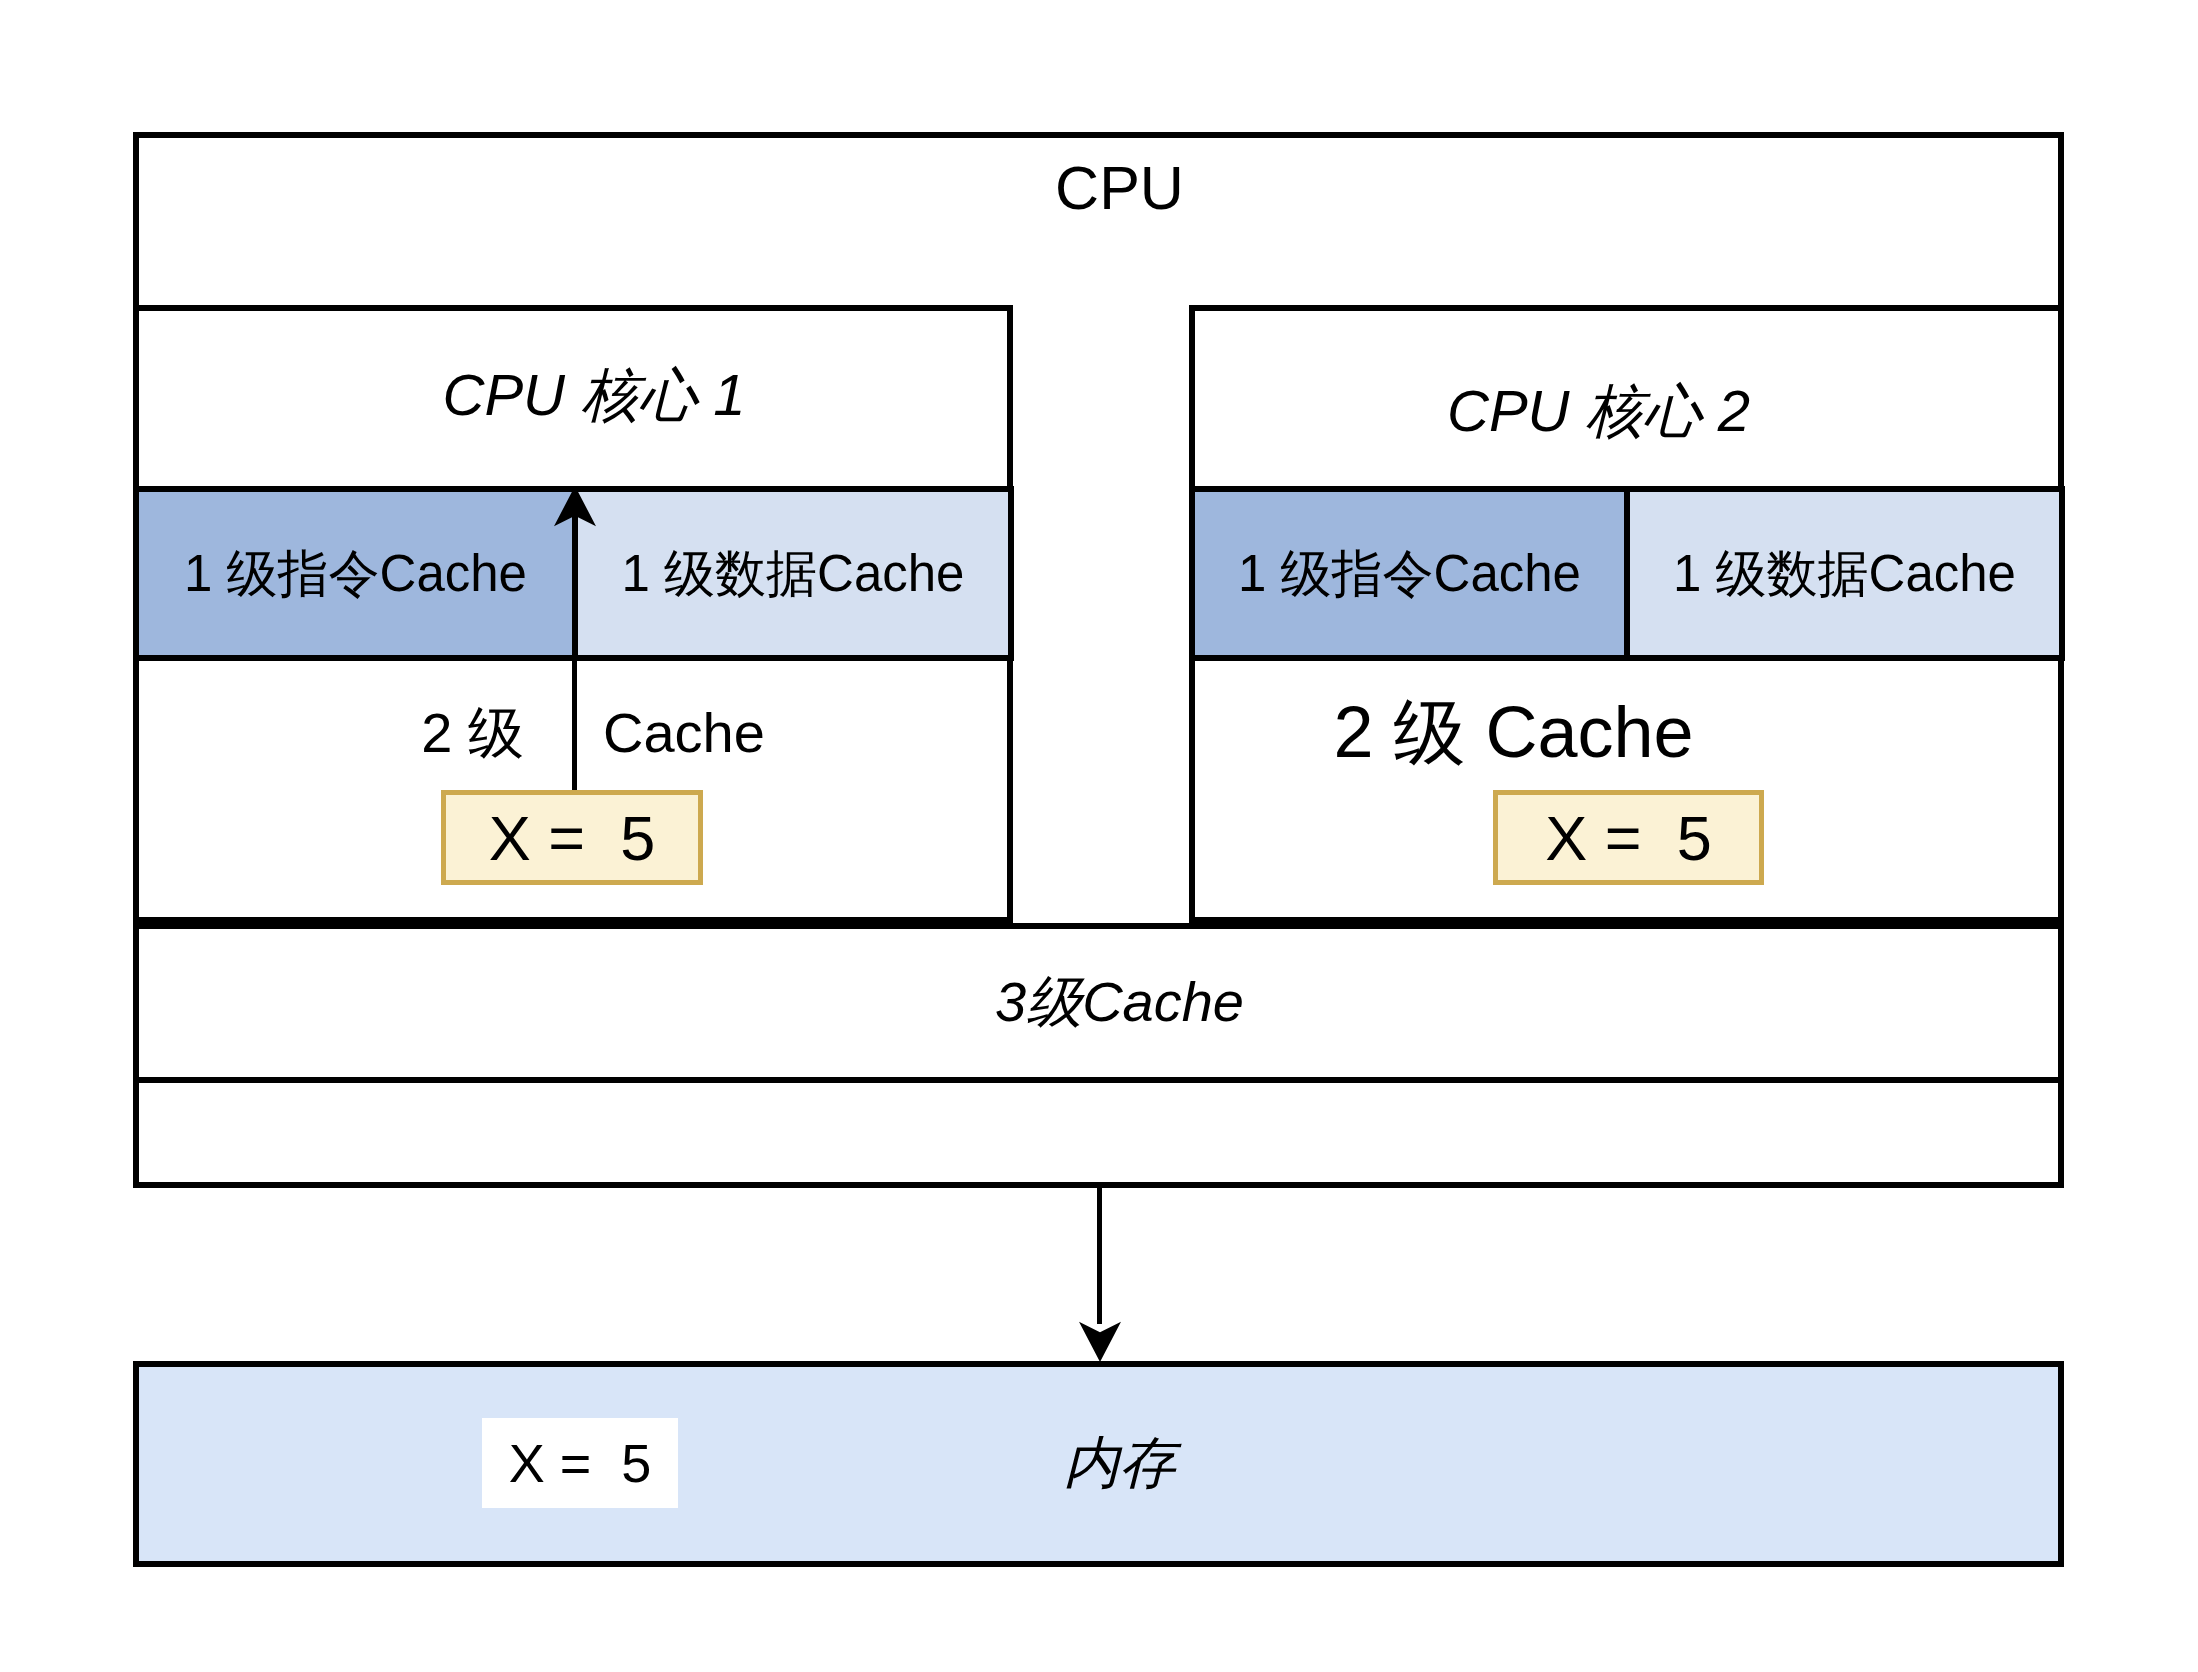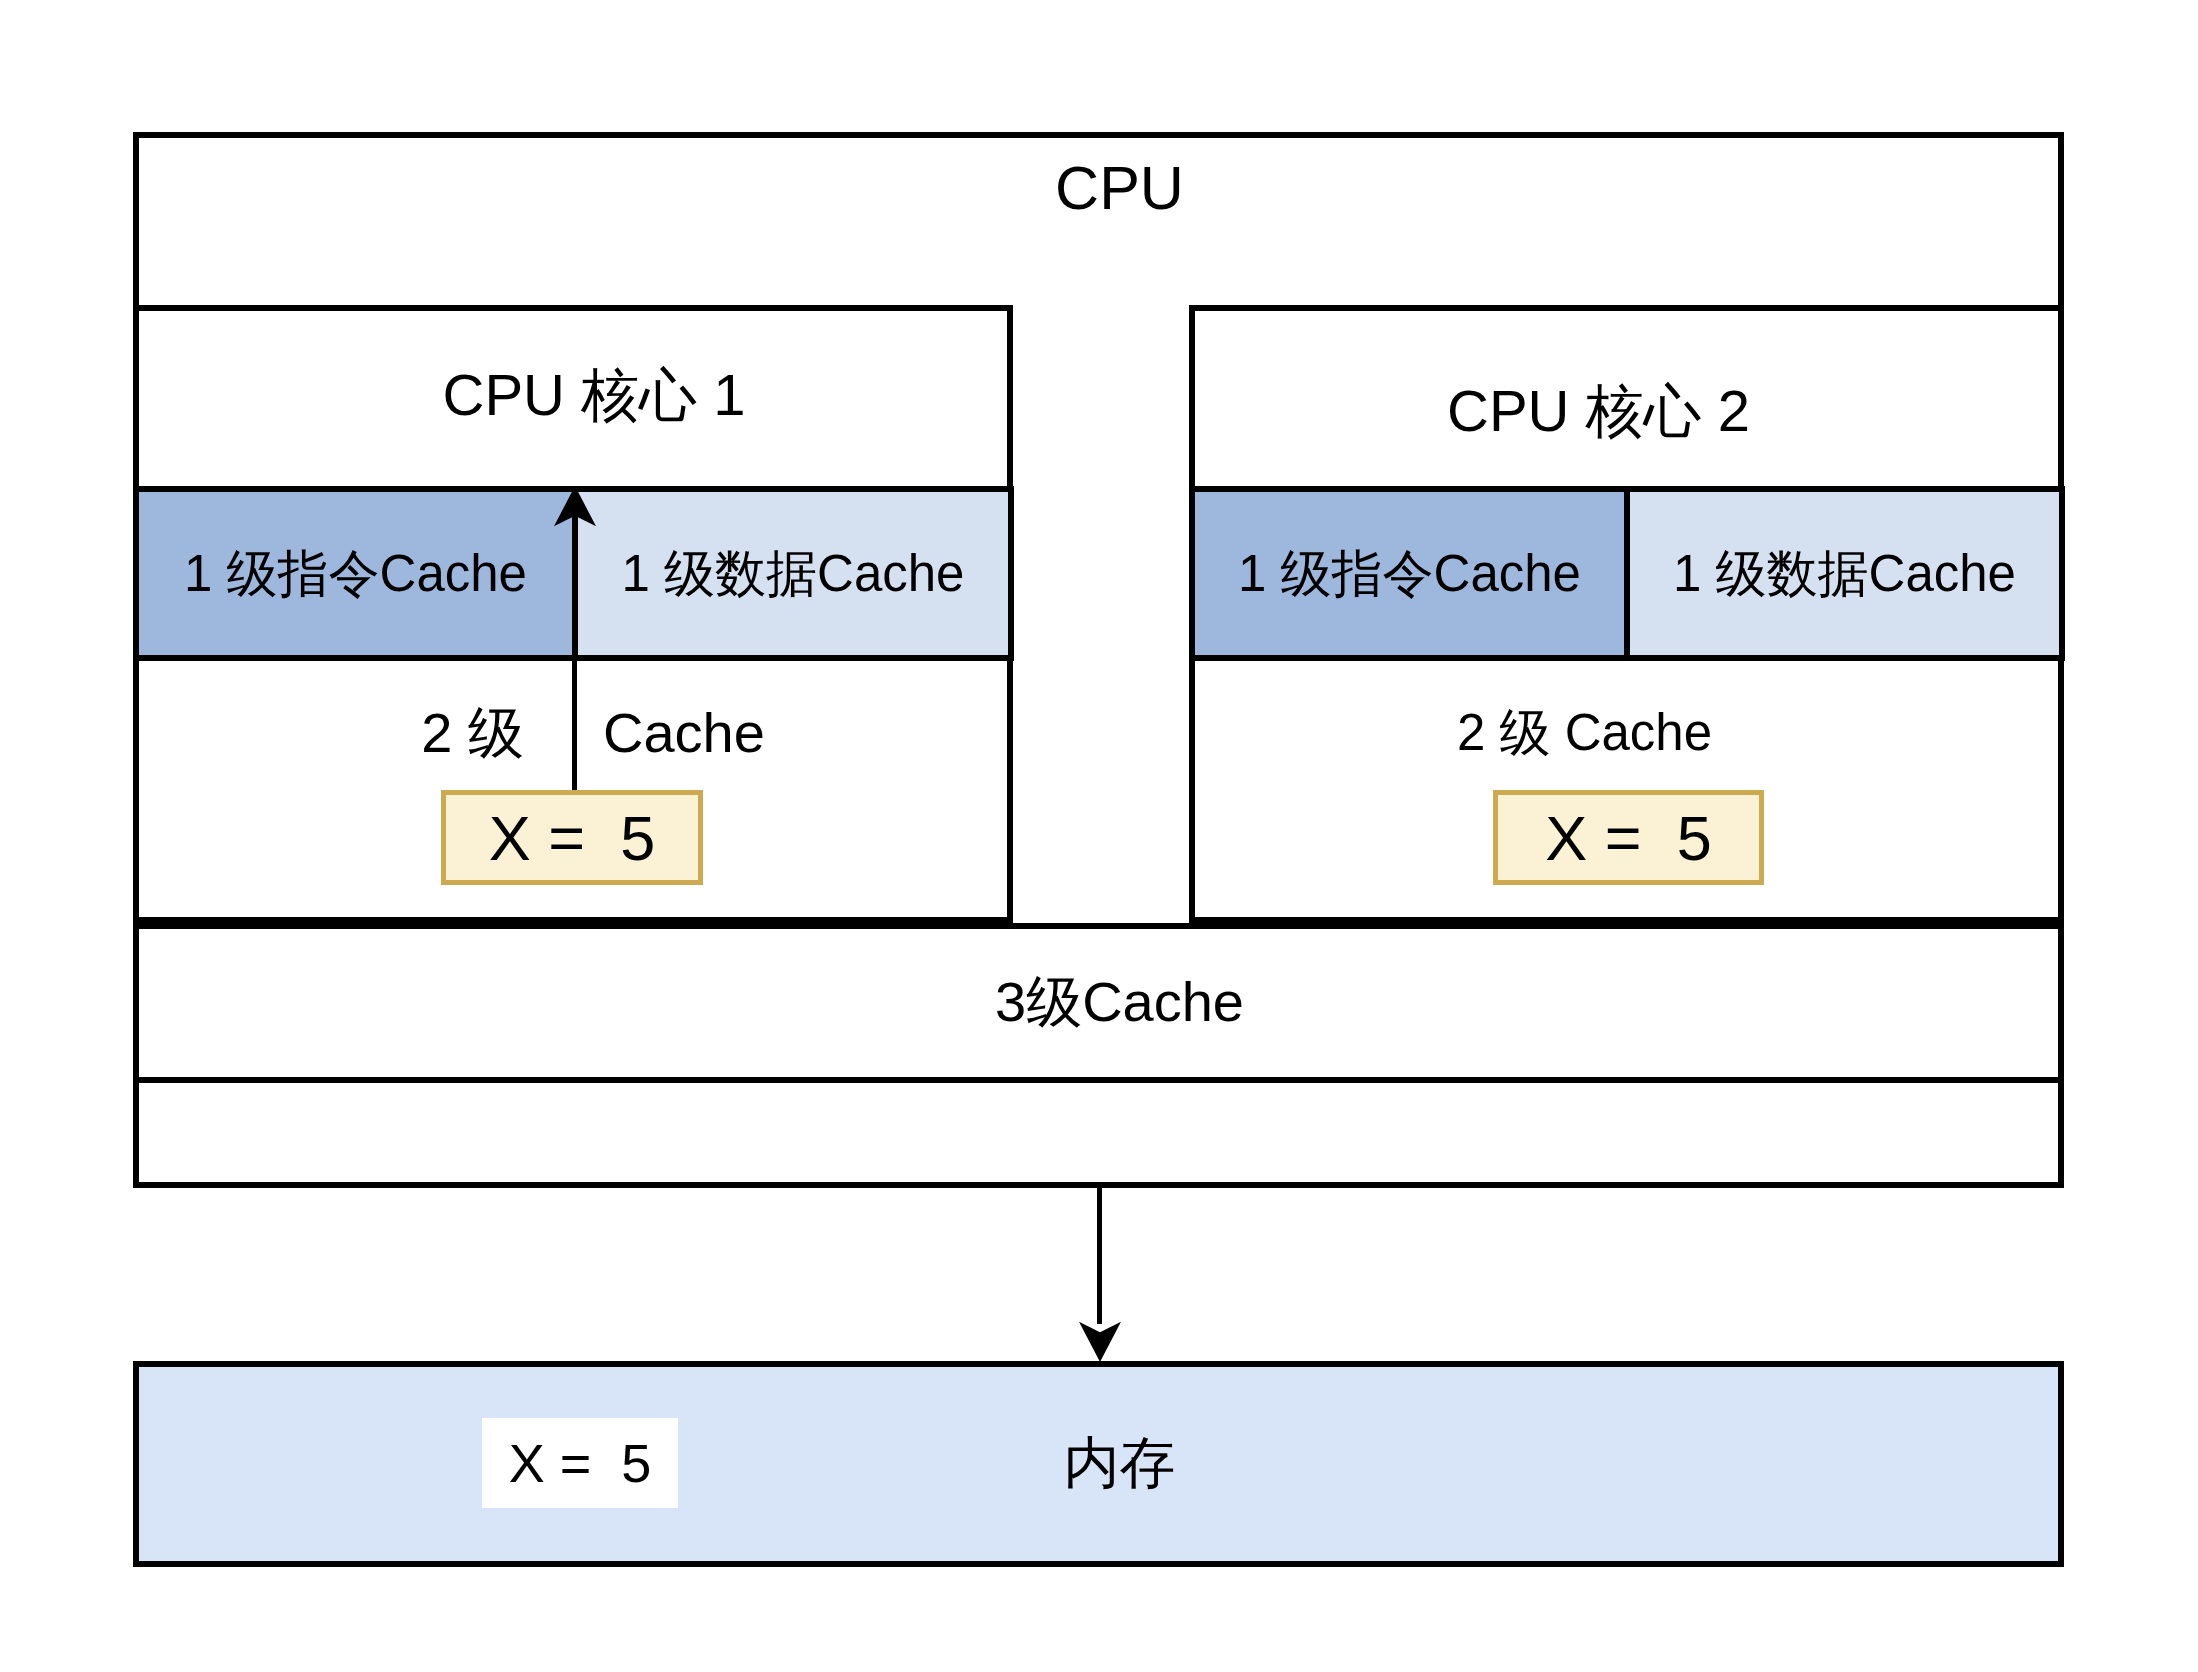--- a/index.html
+++ b/index.html
@@ -2,21 +2,21 @@
 <html style="font-size:14px"><head>
 <meta charset="utf-8">
 <style>
   html,body{margin:0;padding:0;background:#fff;}
   .canvas{
     position:relative;width:2199px;height:1672px;background:#FFFFFF;
     font-family:"Liberation Sans",sans-serif;color:#000;overflow:hidden;
   }
   .box{position:absolute;box-sizing:border-box;border:6.1px solid #000;background:#fff;}
   .label{position:absolute;box-sizing:border-box;white-space:nowrap;margin-left:21px;}
-  .center-flex{display:flex;align-items:center;justify-content:center;text-align:right;}
+  .center-flex{display:flex;align-items:center;justify-content:center;text-align:right;font-style:italic;}
 
   
   #cpu-box{left:133px;top:132px;width:1931px;height:1056px;z-index:1;}
   #cpu-label{left:133px;top:158px;width:1931px;text-align:center;font-size:61px;line-height:61px;z-index:3;}
 
   
   #core1-box{left:133px;top:305px;width:880px;height:618px;z-index:2;}
   #core2-box{left:1189px;top:305px;width:875px;height:618px;z-index:2;}
   #core1-title{left:133px;top:305px;width:880px;height:181px;font-size:58px;z-index:3;}
   #core2-title{left:1189px;top:321px;width:777px;height:181px;font-size:58px;z-index:3;}
@@ -27,21 +27,21 @@
            display:flex;flex-direction:row;align-items:center;justify-content:center;
            font-size:51px;line-height:63px;text-align:center;}
   #core1-l1i{left:133px;width:445px;background:#9EB7DD;}
   #core1-l1d{left:572px;width:442px;background:#D5E0F1;}
   #core2-l1i{left:1189px;width:441px;background:#9EB7DD;}
   #core2-l1d{left:1624px;width:441px;background:#D5E0F1;}
 
   
   #core1-l2-left{left:123px;top:702px;width:380px;text-align:right;font-size:56px;line-height:61px;z-index:3;}
   #core1-l2-right{left:582px;top:702px;font-size:56px;line-height:61px;z-index:3;}
-  #core2-l2{left:1189px;top:702px;width:749px;text-align:center;font-size:51px;line-height:61px;z-index:3;}
+  #core2-l2{left:1118px;top:702px;width:749px;text-align:center;font-size:72px;line-height:61px;z-index:3;}
 
   
   .value-box{position:absolute;box-sizing:border-box;background:#FBF2D5;border:5.3px solid #CDA94F;
              display:flex;align-items:center;justify-content:center;
              font-size:63px;white-space:pre;z-index:4;}
   #core1-value{left:441px;top:790px;width:262px;height:95px;}
   #core2-value{left:1493px;top:790px;width:271px;height:95px;}
 
   
   #l3-box{left:133px;top:923px;width:1931px;height:160px;z-index:2;}

